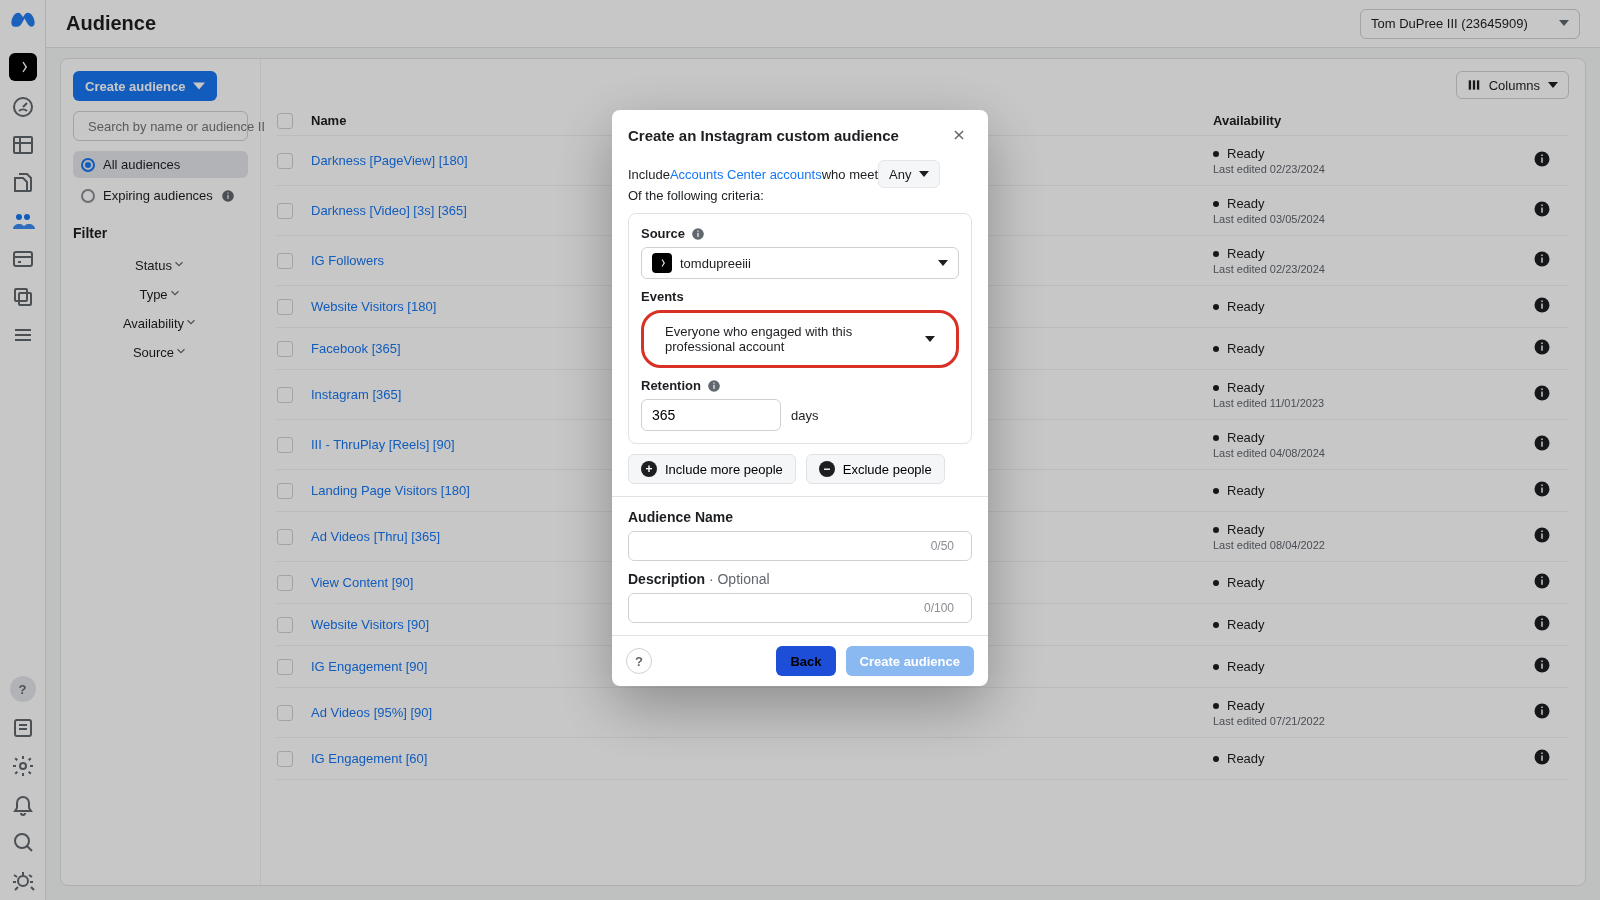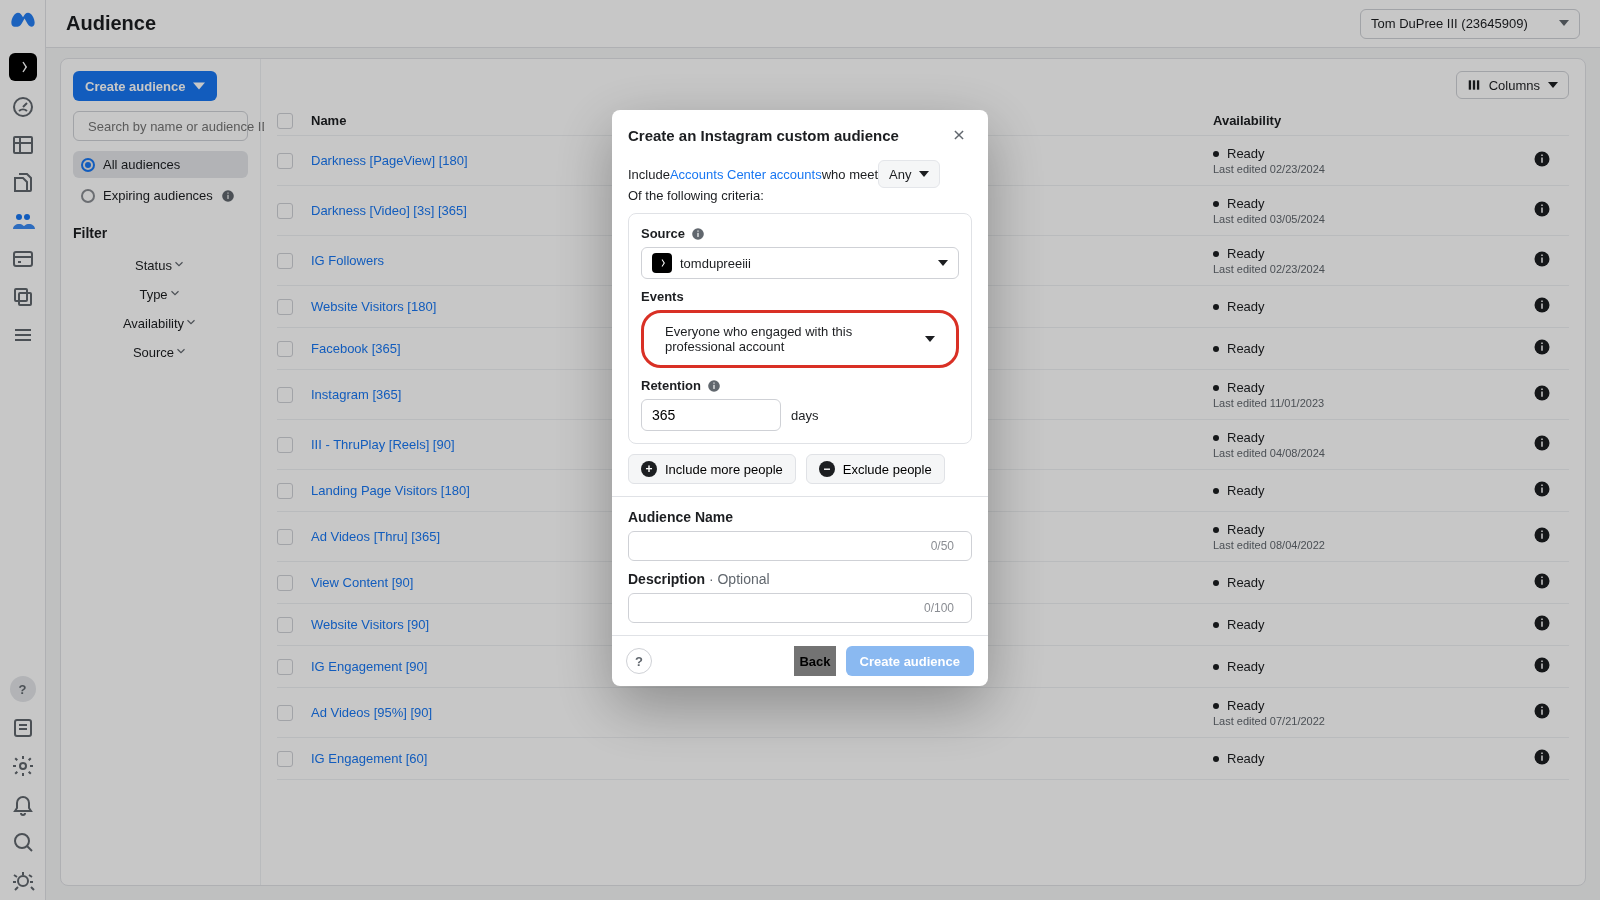--- a/index.html
+++ b/index.html
@@ -81,21 +81,21 @@
 .pill-btn .circ { width:16px; height:16px; border-radius:50%; background:#1c1e21; display:flex; align-items:center; justify-content:center; color:#fff; font-size:12px; font-weight:700; }
 .hr { height:1px; background:#e0e2e6; margin:2px -16px; }
 .field-label { font-size:14px; font-weight:600; }
 .field-label .opt { font-weight:400; color:#61676e; }
 .text-input-wrap { position:relative; }
 .text-input { width:100%; height:30px; border:1px solid #cfd1d6; border-radius:6px; padding:0 10px; font-size:13px; }
 .counter { position:absolute; right:18px; top:50%; transform:translateY(-50%); font-size:12px; color:#8a8d93; pointer-events:none; }
 .modal-foot { border-top:1px solid #e0e2e6; padding:10px 14px; display:flex; align-items:center; justify-content:space-between; }
 .help-btn { width:26px; height:26px; border:1px solid #cfd1d6; border-radius:50%; display:flex; align-items:center; justify-content:center; color:#61676e; font-weight:700; }
 .foot-right { display:flex; gap:10px; }
-.btn-secondary { background:#737373; border:none; border-radius:0; height:30px; padding:0 5px; font-weight:600; font-size:13px; }
+.btn-secondary { background:#1d4ed8; border:none; border-radius:6px; height:30px; padding:0 14px; font-weight:600; font-size:13px; }
 .btn-primary { background:#8ab9f1; color:#fff; border:none; border-radius:6px; height:30px; padding:0 14px; font-weight:600; font-size:13px; }
 
 </style>
 </head>
 <body>
 
 <div class="app">
 
   <div class="leftrail">
     <div class="top">

